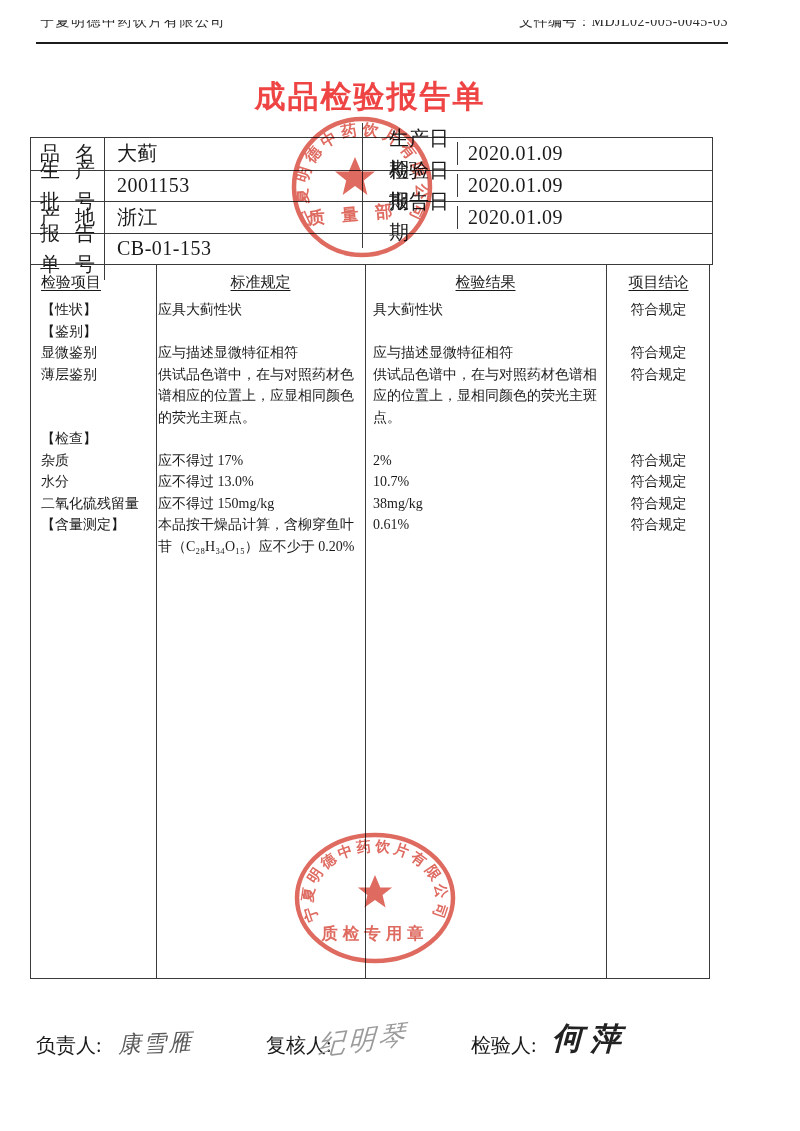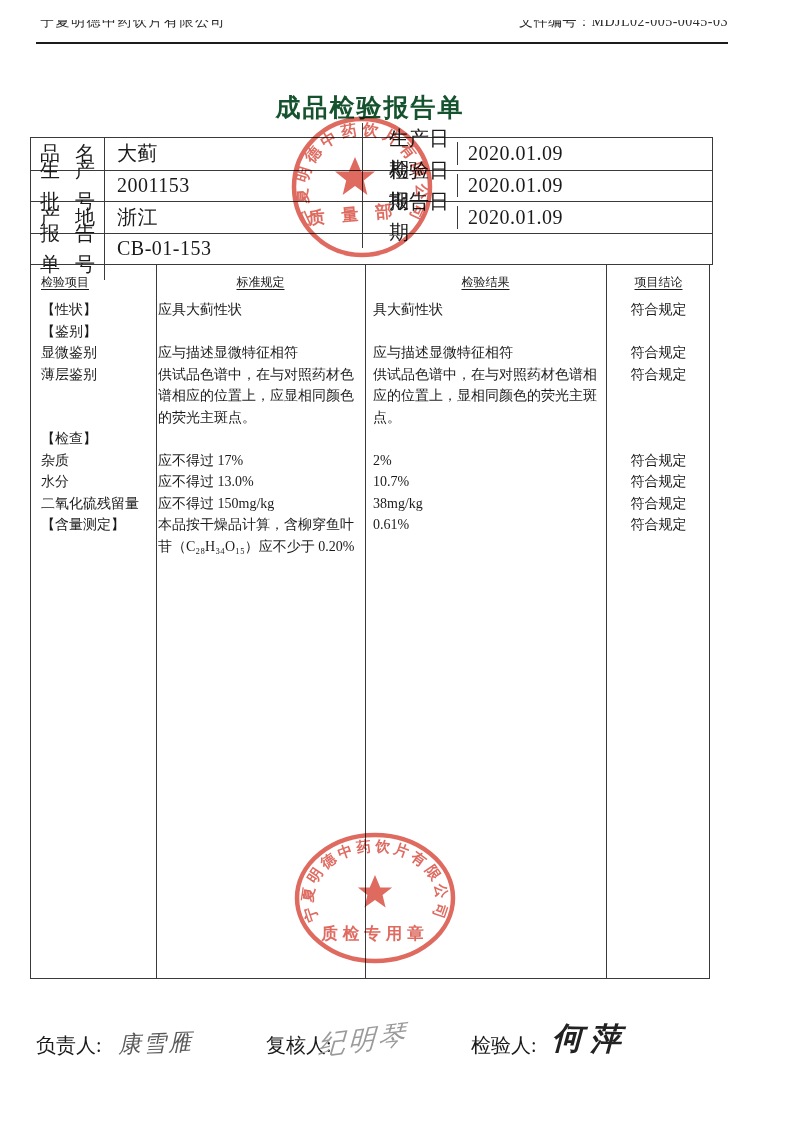--- a/index.html
+++ b/index.html
@@ -10,35 +10,35 @@
     font-family:"Liberation Serif","DejaVu Serif",serif;
     color:#1a1a1a;
   }
   
   .page-header { position:absolute; top:20px; left:40px; right:40px; height:21px; overflow:hidden; }
   .page-header .ph-left  { float:left;  margin-top:-7px; font-size:14px; letter-spacing:1.5px; color:#2b2b2b; }
   .page-header .ph-right { float:right; margin-top:-7px; margin-right:32px; font-size:14px; letter-spacing:.5px; color:#2b2b2b; }
   .header-rule { position:absolute; top:42px; left:36px; width:692px; border-top:2px solid #1c1c1c; }
   
   .title { position:absolute; top:76px; left:30px; width:680px; text-align:center;
-           font-size:25px; font-weight:bold; letter-spacing:2px; color:#14532d;margin-top:15px; }
+           font-size:31px; font-weight:bold; letter-spacing:2px; color:#ef4444; }
   
   .info-table { position:absolute; left:30px; top:137px; width:683px; border:1px solid #3a3a3a; background:transparent; }
   .info-row { display:flex; height:31.5px; align-items:center; font-size:20px; }
   .info-row + .info-row { border-top:1px solid #3a3a3a; }
   .cell-label { width:74px; padding:0 9px; text-align:justify; text-align-last:justify; border-right:1px solid #3a3a3a; line-height:31px; }
   .cell-value { flex:1; padding-left:12px; letter-spacing:.5px; }
   .cell-dlabel { width:95px; padding-left:26px; border-left:1px solid #3a3a3a; line-height:31px; }
   .cell-dvalue { width:255px; padding-left:10px; border-left:1px solid #3a3a3a; letter-spacing:.5px; }
   
   .main-table { position:absolute; left:30px; top:264px; width:680px; height:715px; border:1px solid #3a3a3a; }
   .vline { position:absolute; top:0; bottom:0; width:1px; background:#3a3a3a; }
   .vline.v1 { left:125px; } .vline.v2 { left:334px; } .vline.v3 { left:575px; }
   .trow { display:grid; grid-template-columns:125px 209px 241px 105px; font-size:14px; line-height:21.5px; min-height:21.5px; }
-  .thead { padding-top:7px; height:34px; font-size:12px; }
+  .thead { padding-top:7px; height:34px; font-size:15px; }
   .thead .hc { text-align:center; }
   .thead span { text-decoration:underline; text-underline-offset:3px; }
   .thead .hc1 { text-align:left; padding-left:10px; }
   .c1 { padding-left:10px; }
   .c2 { padding-left:2px; padding-right:4px; }
   .c3 { padding-left:8px; padding-right:6px; }
   .c4 { text-align:center; }
   
   .conclusion { position:absolute; left:30px; top:979px; width:680px; height:32px;
                 border:1px solid #3a3a3a; line-height:30px; padding-left:9px; font-size:15.5px; }

